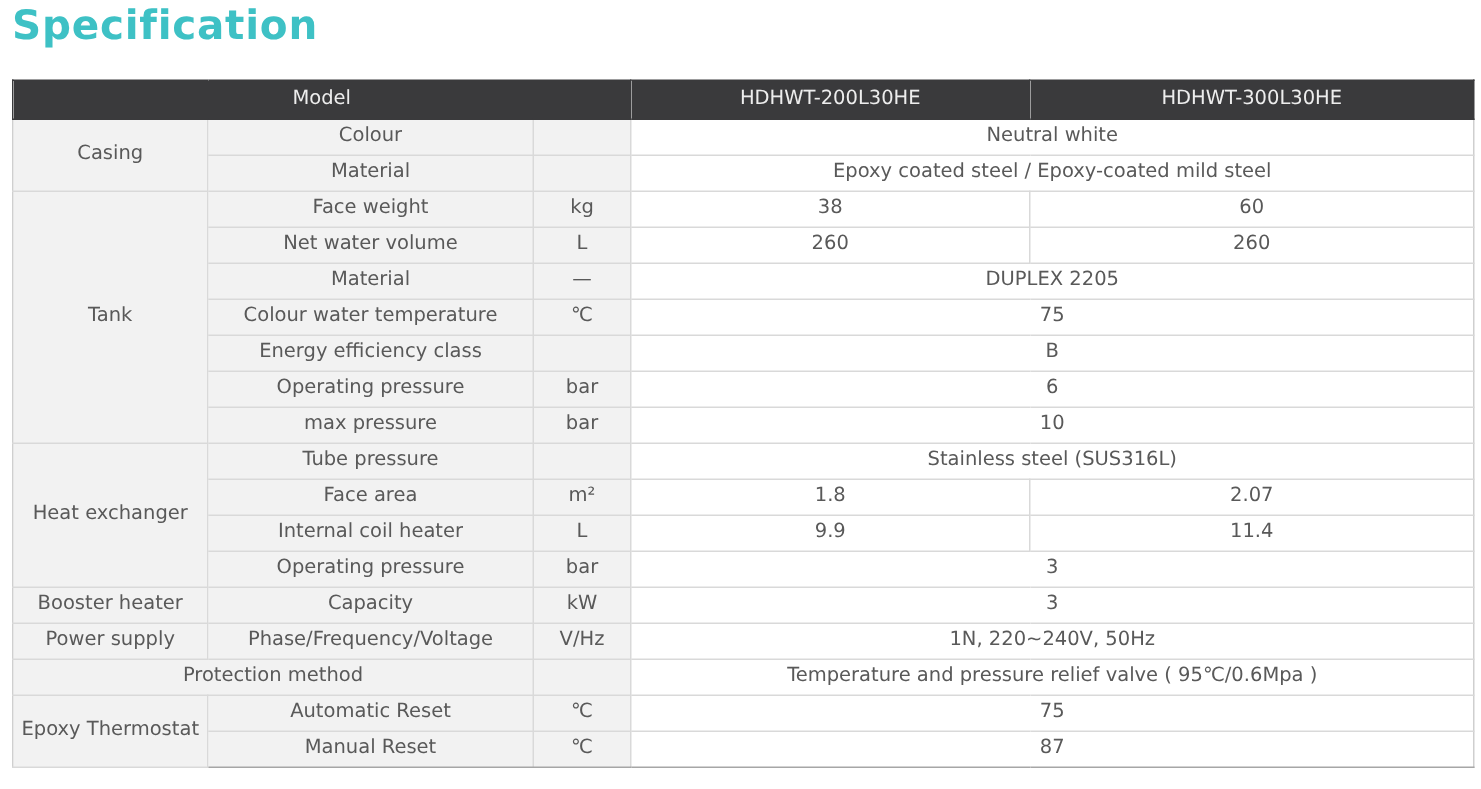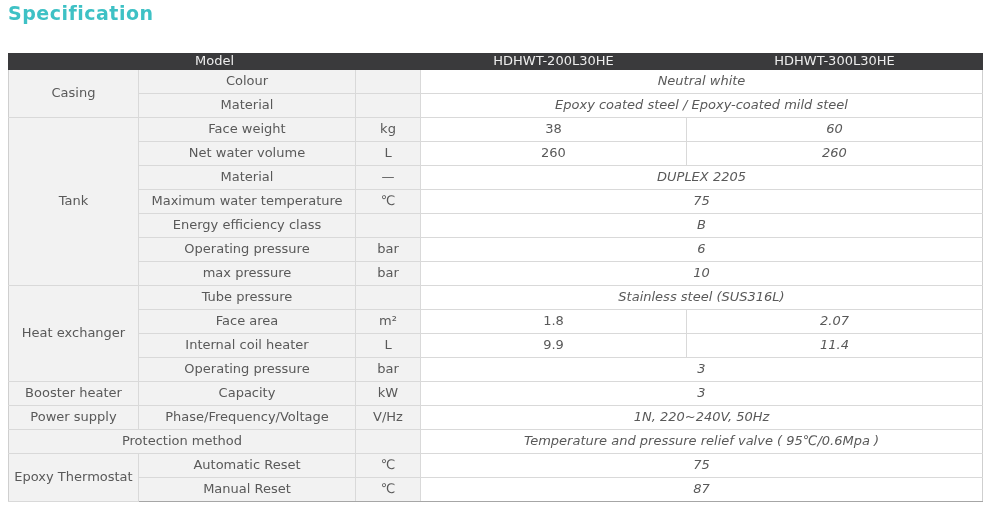--- a/index.html
+++ b/index.html
@@ -17,21 +17,21 @@
   body {
     width: 987px; height: 526px;
     font-family: "DejaVu Sans", "Liberation Sans", sans-serif;
     color: var(--text);
     overflow: hidden;
     position: relative;
   }
   .page-title {
     position: absolute;
     left: 8px; top: 2px;
-    font-size: 19px;
+    font-size: 27px;
     font-weight: bold;
     letter-spacing: 0.5px;
     color: var(--accent);
   }
   table.spec {
     position: absolute;
     left: 8px; top: 53px;
     width: 974px;
     border-collapse: collapse;
     table-layout: fixed;
@@ -47,30 +47,30 @@
     font-weight: normal;
     line-height: 1.15;
     overflow: hidden;
     white-space: nowrap;
   }
   table.spec thead th {
     background: var(--header-bg);
     color: var(--header-text);
     border: 1px solid var(--header-bg);
     border-left: 1px solid #5B5B5D;
-    height: 16px;
+    height: 26px;
     font-size: 13px;
   }
   table.spec thead th:first-child { border-left: 1px solid var(--header-bg); }
   td.lbl { background: var(--label-bg); }
   td.val { background: var(--value-bg); }
   tr.group-start td { border-top: 1px solid var(--border-dark); }
   tbody tr:last-child td { border-bottom: 1px solid var(--border-dark); }
   tbody tr td:first-child { border-left-color: #CFCFCF; }
-  tbody tr td:last-child { border-right-color: #CFCFCF; font-style: italic; }
+  tbody tr td:last-child { border-right-color: #CFCFCF; }
 </style>
 </head>
 <body>
 
 <h1 class="page-title">Specification</h1>
 
 <table class="spec">
   <colgroup>
     <col style="width:130px">
     <col style="width:217px">
@@ -109,21 +109,21 @@
         <td class="lbl">L</td>
         <td class="val">260</td>
         <td class="val">260</td>
       </tr>
       <tr>
         <td class="lbl">Material</td>
         <td class="lbl">—</td>
         <td class="val" colspan="2">DUPLEX 2205</td>
       </tr>
       <tr>
-        <td class="lbl">Maximum water temperature</td>
+        <td class="lbl">Colour water temperature</td>
         <td class="lbl">℃</td>
         <td class="val" colspan="2">75</td>
       </tr>
       <tr>
         <td class="lbl">Energy efficiency class</td>
         <td class="lbl"></td>
         <td class="val" colspan="2">B</td>
       </tr>
       <tr>
         <td class="lbl">Operating pressure</td>

